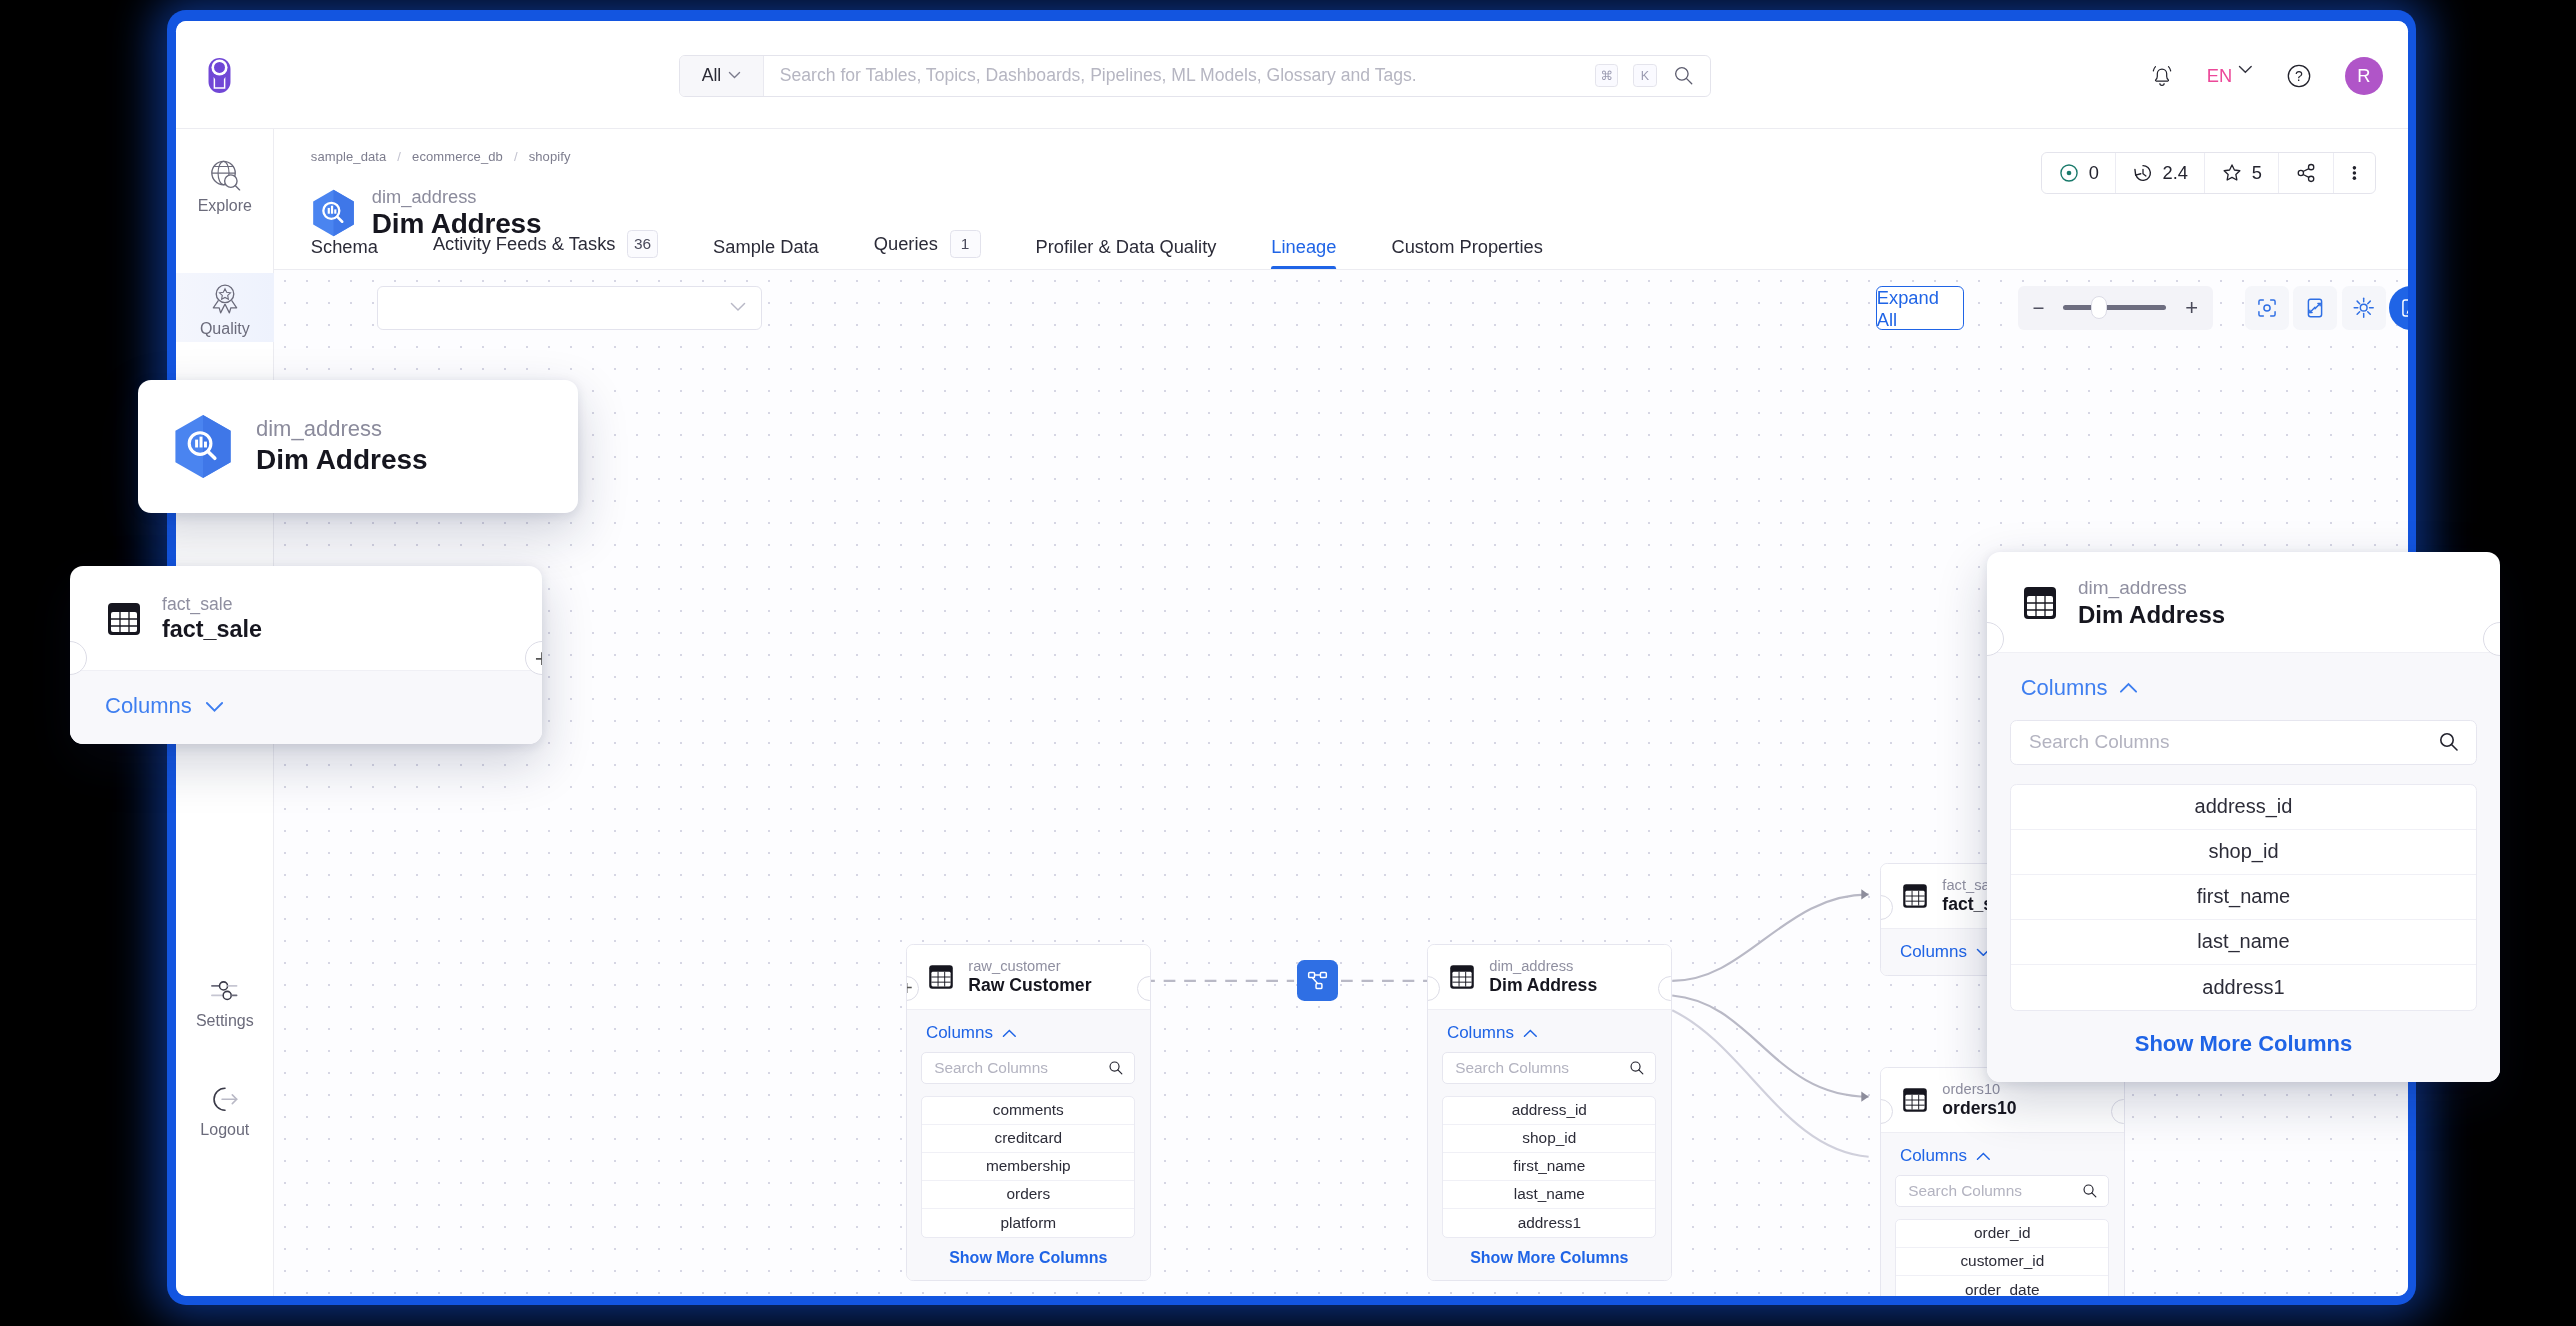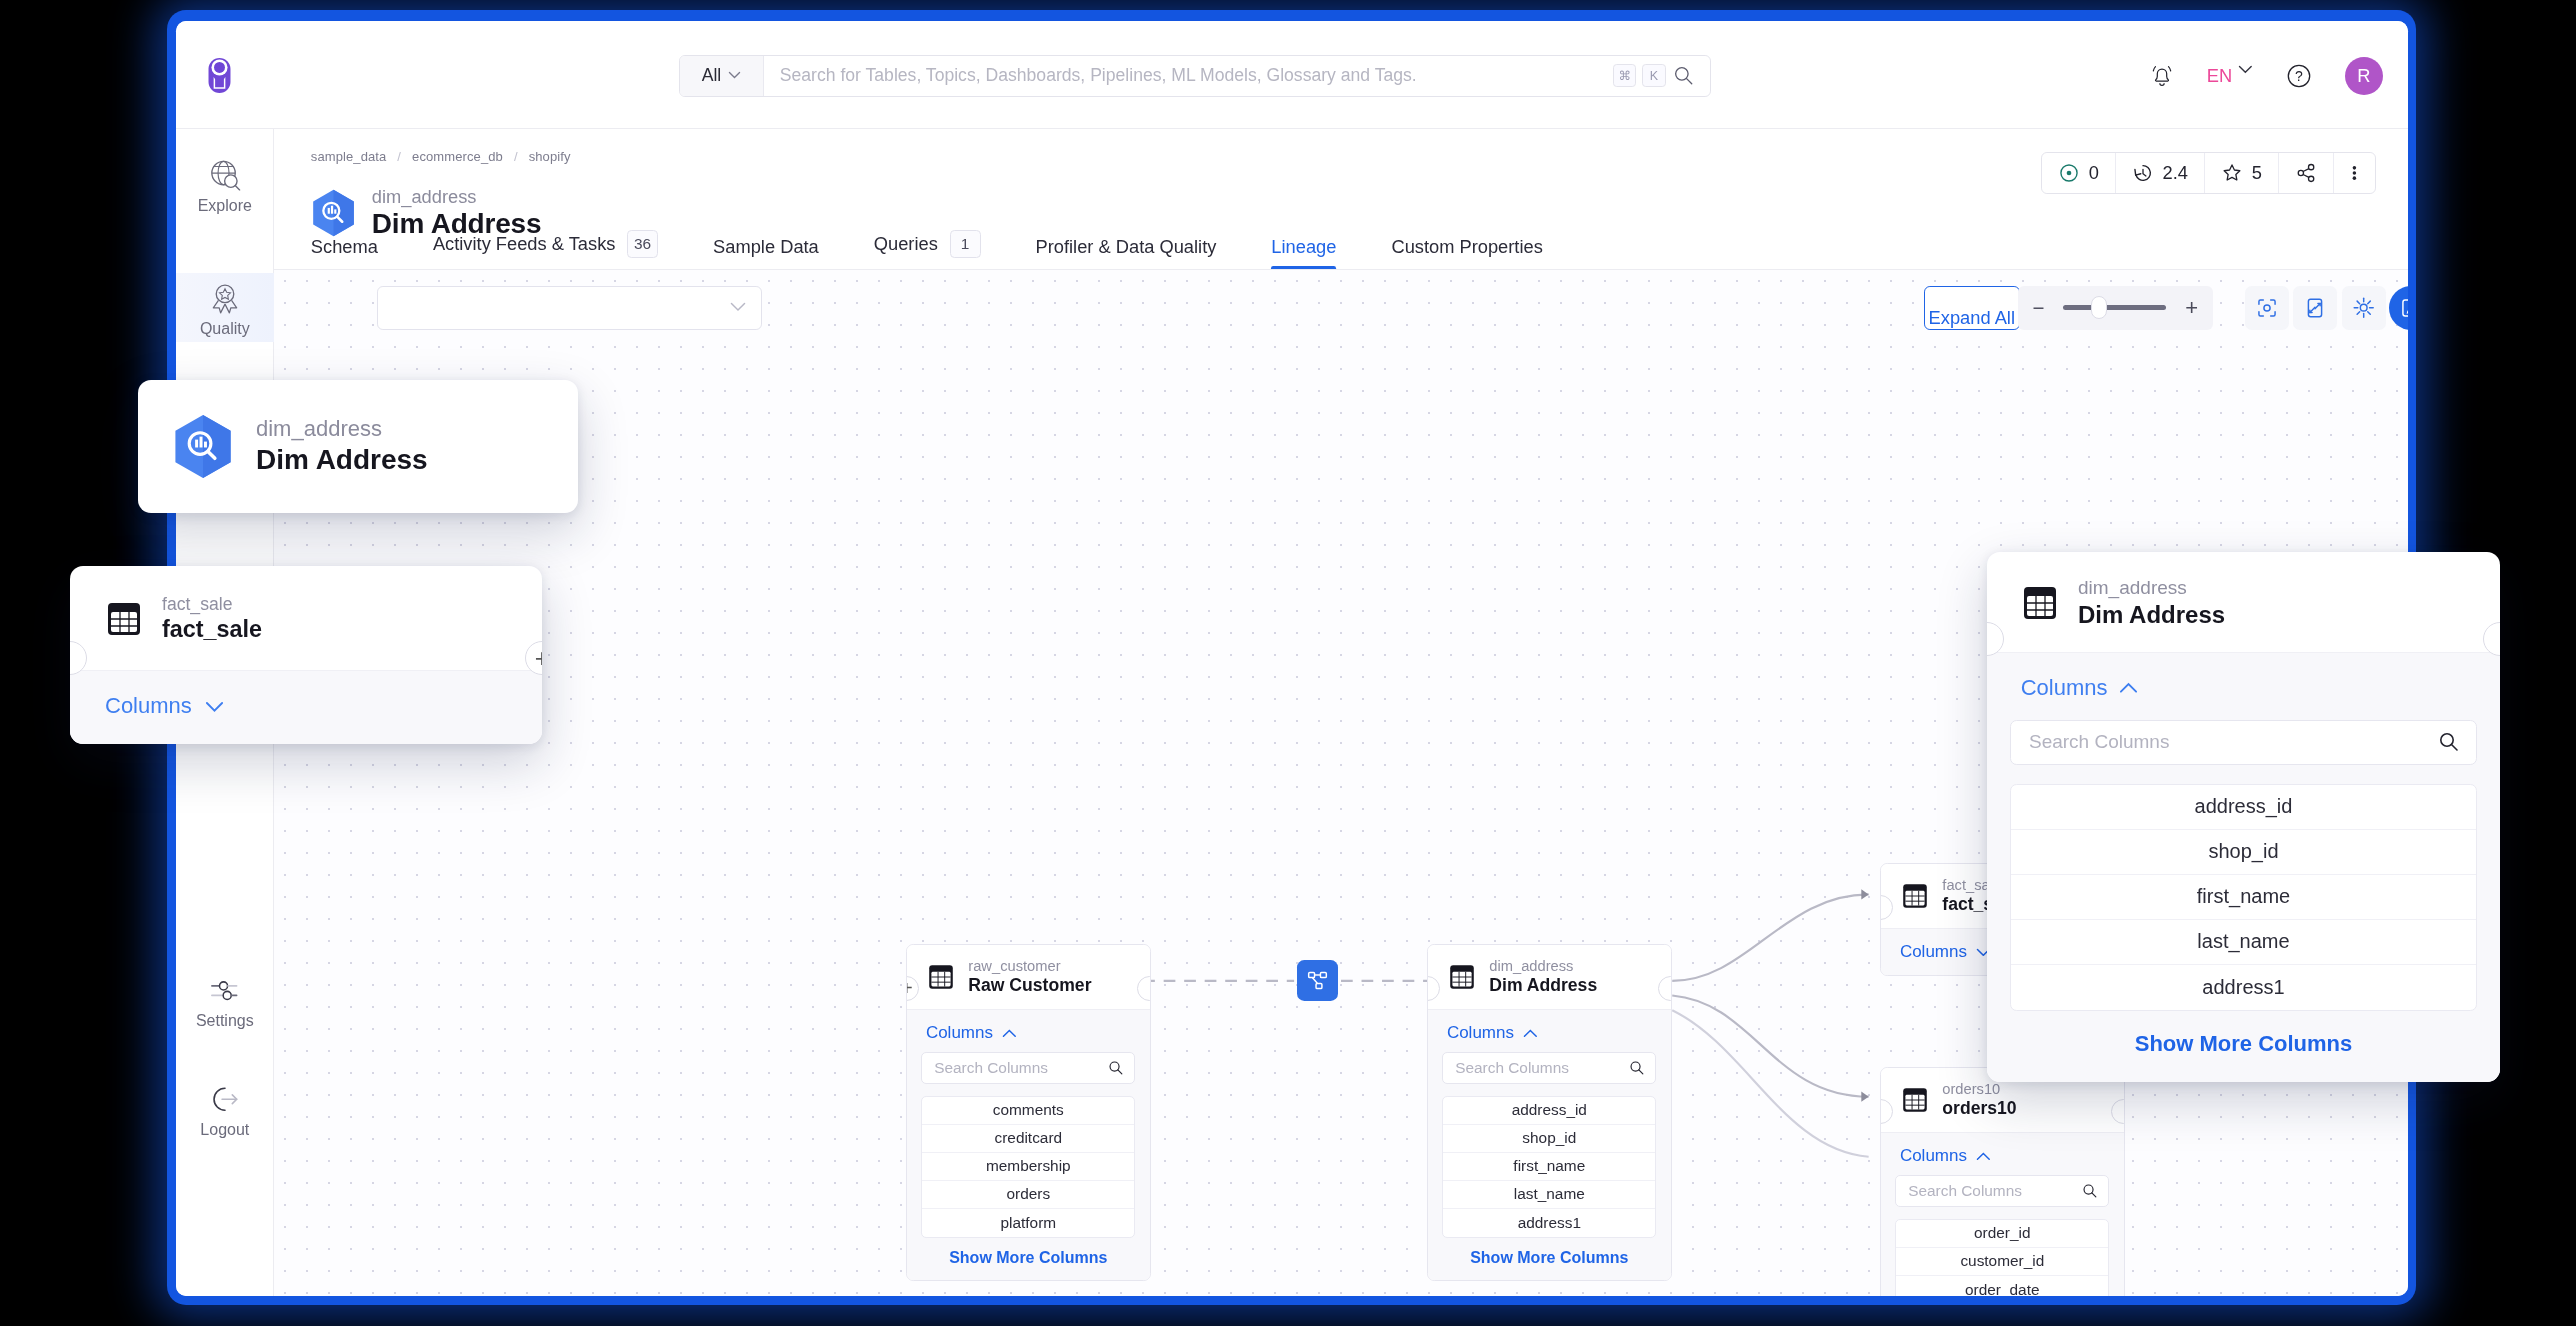--- a/index.html
+++ b/index.html
@@ -53,21 +53,21 @@
     background: #f7f7fa;
     border-right: 0.7px solid #e9e9f0;
     display: flex; align-items: center; justify-content: center;
     gap: 6.6px;
     font-size: 17.6px; color: #2a2a35;
   }
   .search-field {
     flex: 1; height: 100%;
     display: flex; align-items: center;
     padding: 0 14.7px 0 16px;
-    gap: 6px;
+    gap: 15px;
   }
   .search-field input {
     flex: 1; border: 0; outline: 0;
     font-family: inherit; font-size: 17.6px; color: #37374a;
     background: transparent;
   }
   .search-field input::placeholder { color: #b6b6c2; }
   .kbd {
     min-width: 23.4px; height: 23.4px; padding: 0 4.4px;
     border: 0.7px solid #e4e4ec; border-radius: 3.7px;
@@ -177,25 +177,25 @@
   #canvas {
     position: absolute; left: 98px; top: 249px;
     right: 0; bottom: 0;
     background-color: #fdfdff;
     background-image: radial-gradient(#d6d6e4 1.2px, transparent 1.2px);
     background-size: 22px 22px;
   }
 
   
   .expand-btn {
-    position: absolute; left: 1650px; top: 16px;
-    width: 96px; height: 44px;
+    position: absolute; left: 1602px; top: 16px;
+    width: 88px; height: 44px;
     border: 1.1px solid #1f64e6; border-radius: 5.9px;
     background: #fff; color: #1f64e6; font-size: 18.3px;
-    display: flex; align-items: flex-end; justify-content: center;
+    display: flex; align-items: flex-start; justify-content: center;
   }
   .zoom-ctl {
     position: absolute; left: 1744px; top: 16px;
     width: 195px; height: 44px;
     background: #f3f3f8; border-radius: 5.9px;
     display: flex; align-items: center; justify-content: space-between;
     padding: 0 14.7px;
   }
   .zoom-track { position: relative; width: 103px; height: 4.4px; background: #6d6d80; border-radius: 2.9px; }
   .zoom-knob {

